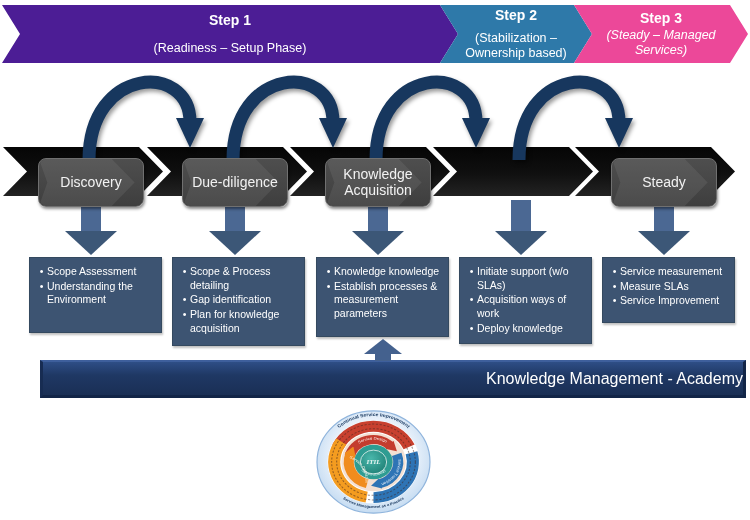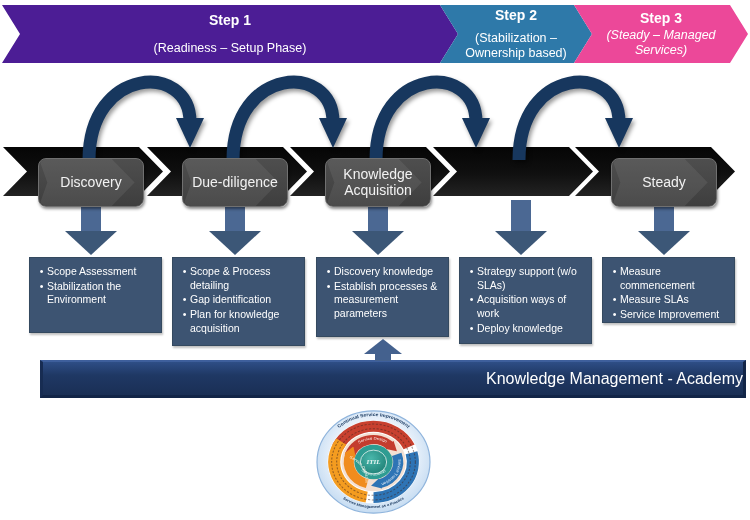--- a/index.html
+++ b/index.html
@@ -135,21 +135,21 @@
     </div>
 
   <div class="detail" style="left:29px; height:76px">
     <ul>
       <li>
           <span class="b">•</span>
           <span>Scope Assessment</span>
         </li>
       <li>
           <span class="b">•</span>
-          <span>Stabilization the Environment</span>
+          <span>Understanding the Environment</span>
         </li>
     </ul>
   </div>
   <div class="detail" style="left:172px; height:89px">
     <ul>
       <li>
           <span class="b">•</span>
           <span>Scope &amp; Process detailing</span>
         </li>
       <li>
@@ -159,49 +159,49 @@
       <li>
           <span class="b">•</span>
           <span>Plan for knowledge acquisition</span>
         </li>
     </ul>
   </div>
   <div class="detail" style="left:316px; height:80px">
     <ul>
       <li>
           <span class="b">•</span>
-          <span>Discovery knowledge</span>
+          <span>Knowledge knowledge</span>
         </li>
       <li>
           <span class="b">•</span>
           <span>Establish processes &amp; measurement parameters</span>
         </li>
     </ul>
   </div>
   <div class="detail" style="left:459px; height:87px">
     <ul>
       <li>
           <span class="b">•</span>
-          <span>Strategy support (w/o SLAs)</span>
+          <span>Initiate support (w/o SLAs)</span>
         </li>
       <li>
           <span class="b">•</span>
           <span>Acquisition ways of work</span>
         </li>
       <li>
           <span class="b">•</span>
           <span>Deploy knowledge</span>
         </li>
     </ul>
   </div>
   <div class="detail" style="left:602px; height:66px">
     <ul>
       <li>
           <span class="b">•</span>
-          <span>Measure commencement</span>
+          <span>Service measurement</span>
         </li>
       <li>
           <span class="b">•</span>
           <span>Measure SLAs</span>
         </li>
       <li>
           <span class="b">•</span>
           <span>Service Improvement</span>
         </li>
     </ul>

